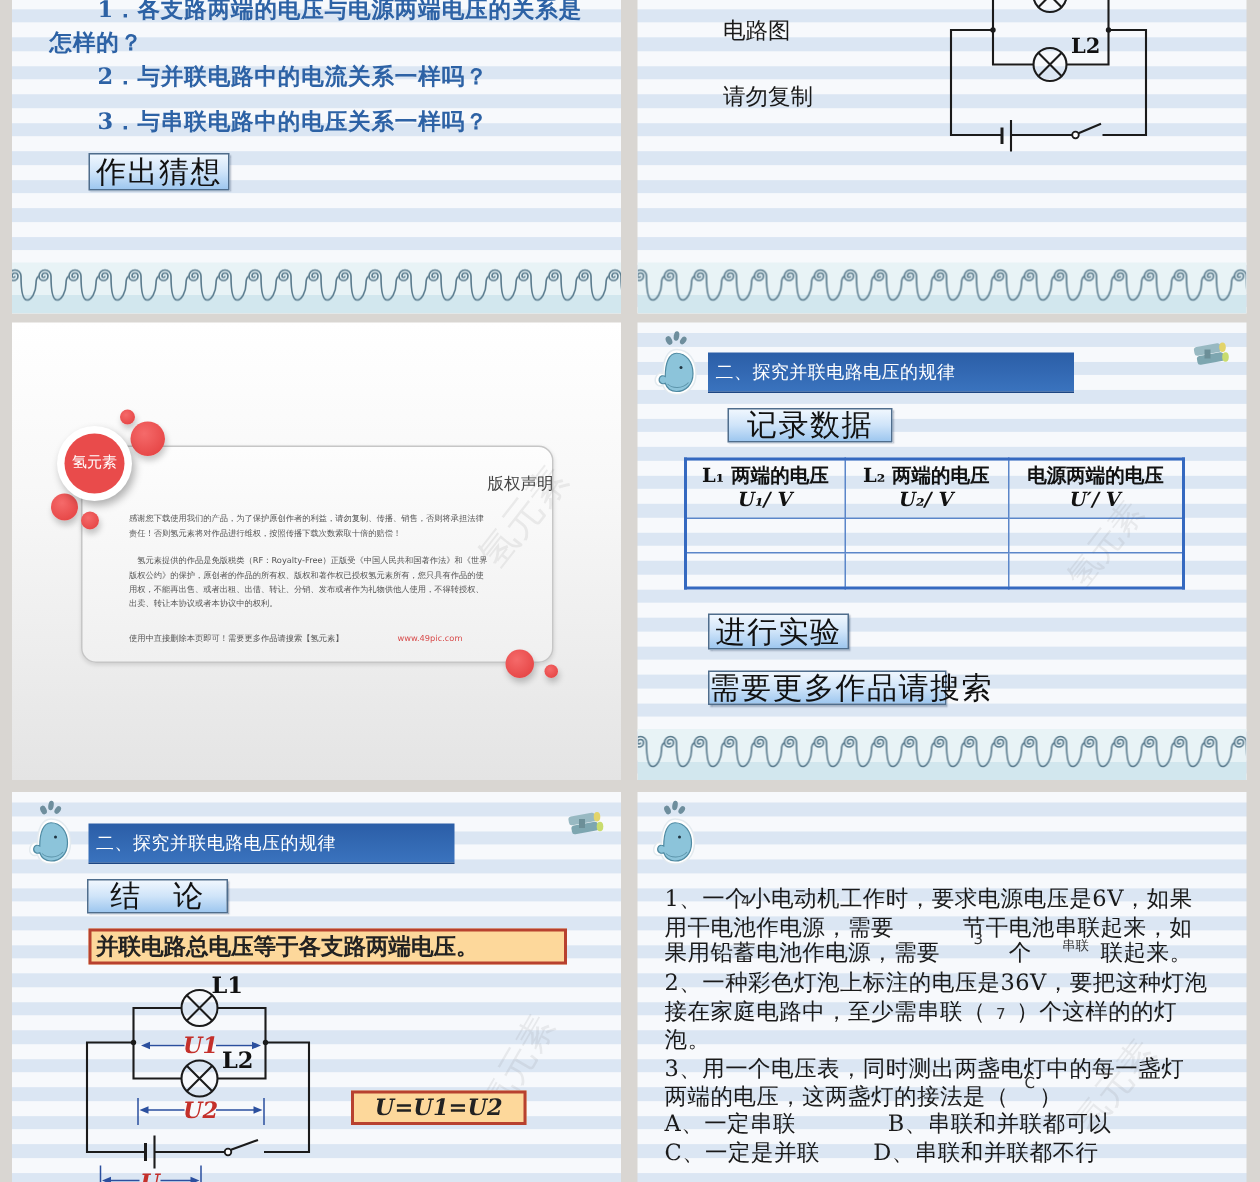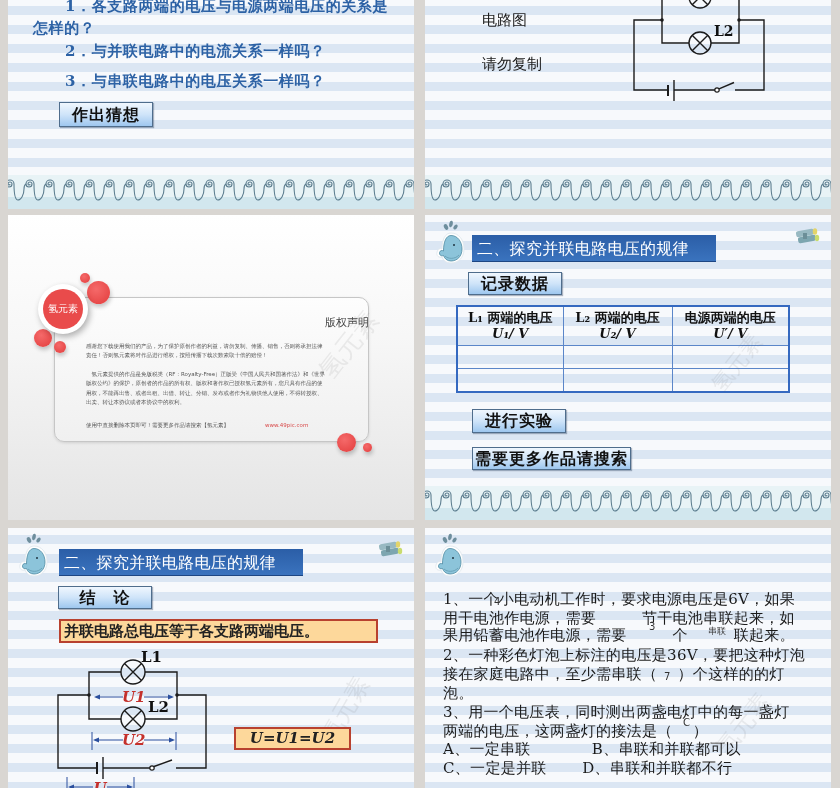--- a/index.html
+++ b/index.html
@@ -1,22 +1,22 @@
 <!DOCTYPE html>
 <html><head>
 <meta charset="utf-8">
 <style>
 html,body{margin:0;padding:0;}
 body{width:840px;height:788px;overflow:hidden;position:relative;background:#d9d6d2;font-family:"DejaVu Serif","Liberation Serif",serif;}
 .slide{position:absolute;width:406px;height:305px;overflow:hidden;}
 .striped{background-image:repeating-linear-gradient(to bottom,#f7f9fc 0px,#f7f9fc 10px,#dbe6f3 10px,#dbe6f3 19px);background-position:0 -3px;}
 .abs{position:absolute;}
 .qline{position:absolute;white-space:nowrap;font-size:15px;line-height:18px;font-weight:bold;color:#2d62a5;letter-spacing:0.6px;}
-.tag{position:absolute;box-sizing:border-box;border:1px solid #4f6d8c;background:linear-gradient(to bottom,#f0f7fe 0%,#cfe4f9 50%,#9ec7ef 100%);box-shadow:1px 1px 1px rgba(30,50,80,.35);font-size:16px;font-weight:bold;color:#111;text-align:center;letter-spacing:1px;white-space:nowrap;}
-.titlebar{position:absolute;box-sizing:border-box;background:linear-gradient(to bottom,#2b5ea7,#3a73be);border-bottom:1px solid #1d4683;color:#fff;font-size:16px;padding-left:5px;white-space:nowrap;letter-spacing:0.3px;}
+.tag{position:absolute;box-sizing:border-box;border:1px solid #4f6d8c;background:linear-gradient(to bottom,#f0f7fe 0%,#cfe4f9 50%,#9ec7ef 100%);box-shadow:1px 1px 1px rgba(30,50,80,.35);font-size:20px;font-weight:normal;color:#111;text-align:center;letter-spacing:1px;white-space:nowrap;}
+.titlebar{position:absolute;box-sizing:border-box;background:linear-gradient(to bottom,#2b5ea7,#3a73be);border-bottom:1px solid #1d4683;color:#fff;font-size:12px;padding-left:5px;white-space:nowrap;letter-spacing:0.3px;}
 .plain{position:absolute;white-space:nowrap;font-size:15px;line-height:15px;color:#1a1a1a;}
 .wave{position:absolute;left:0;top:271px;width:406px;height:34px;background:linear-gradient(to bottom,#e8f3f6 0px,#e8f3f6 22px,#d2e7ee 22px,#d2e7ee 34px);}
 .wave svg{display:block;}
 .watermark{position:absolute;white-space:nowrap;color:rgba(110,110,110,.11);font-size:24px;transform:rotate(-52deg);transform-origin:left top;font-family:"DejaVu Sans",sans-serif;}
 .circ-label{position:absolute;font-size:15px;font-weight:bold;color:#111;white-space:nowrap;line-height:15px;}
 .v-label{position:absolute;font-size:15px;font-weight:bold;font-style:italic;color:#c4302b;text-align:center;line-height:16px;white-space:nowrap;}
 .highlight{position:absolute;box-sizing:border-box;background:#fdd89b;border:2px solid #b8412f;color:#222;font-size:15px;font-weight:bold;white-space:nowrap;}
 
 .copyright{background:linear-gradient(to bottom,#ffffff 0%,#f7f7f7 40%,#e4e4e4 100%);}
 .card{position:absolute;left:46px;top:82px;width:315px;height:145px;box-sizing:border-box;border:1px solid #c6c6c6;border-radius:10px;background:linear-gradient(to bottom,#fdfdfd,#f0f0f0);box-shadow:0 1px 3px rgba(0,0,0,.12);}
@@ -132,21 +132,21 @@
     <circle cx="18" cy="25" r="1" fill="#1f3440"></circle>
   </svg>
   <div class="titlebar" style="left:47px;top:20px;width:244px;height:27px;line-height:27px;">二、探究并联电路电压的规律</div>
   <svg class="abs" style="left:368px;top:12px;" width="28" height="18" viewBox="0 0 28 18">
     <rect x="3" y="3" width="18" height="6" rx="2" fill="#98b9c2" transform="rotate(-10 12 6)"></rect>
     <rect x="5" y="9" width="18" height="6" rx="2" fill="#7da6b0" transform="rotate(-10 14 12)"></rect>
     <rect x="10" y="6" width="4" height="6" fill="#6c8f98"></rect>
     <ellipse cx="22" cy="4.5" rx="2.2" ry="3.2" fill="#e3d46a"></ellipse>
     <ellipse cx="24" cy="11" rx="2.2" ry="3.2" fill="#c9dc6e"></ellipse>
   </svg>
-  <div class="tag" style="left:43px;top:57px;width:94px;height:23px;line-height:21px;text-align:center;">记录数据</div>
+  <div class="tag" style="left:60px;top:57px;width:110px;height:23px;line-height:21px;text-align:center;">记录数据</div>
   <table class="data-table">
     <colgroup>
         <col style="width:106px">
         <col style="width:109px">
         <col style="width:117px">
       </colgroup>
     <tbody>
         <tr>
       <th><span>L₁ 两端的电压</span><span class="unit">U₁/ V</span></th>
       <th><span>L₂ 两端的电压</span><span class="unit">U₂/ V</span></th>

